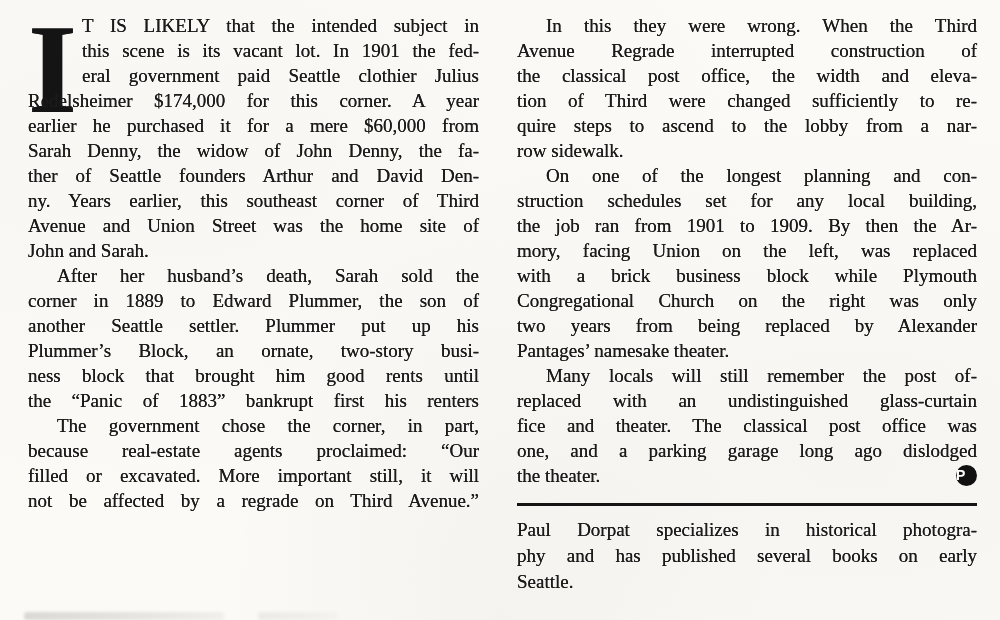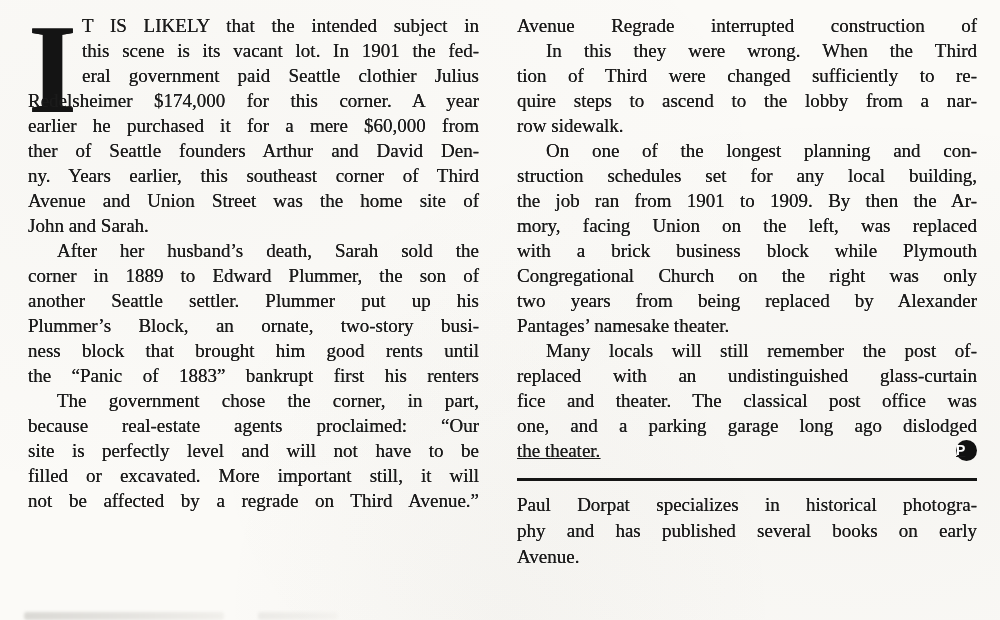--- a/index.html
+++ b/index.html
@@ -22,21 +22,21 @@
     text-shadow:0 0 0.3px currentColor;
   }
   .ln.last{text-align-last:left;}
   .indent{text-indent:29px;}
   .dropcap{
     float:left;width:50px;height:75px;
     font-size:126px;line-height:1;font-weight:bold;
     margin:-6px 4px 0 0;color:#141414;
     text-shadow:0 0 0.4px currentColor;
   }
-  .final-line{display:flex;justify-content:space-between;align-items:center;text-decoration:underline;}
+  .final-line{display:flex;justify-content:space-between;align-items:center;}
   .endmark{
     flex:0 0 auto;width:21px;height:21px;border-radius:50%;
     background:#111111;color:#ffffff;
     font-family:"Liberation Sans", sans-serif;
     font-weight:bold;font-size:14px;line-height:21px;text-align:center;
     text-shadow:none;
   }
   .bio-rule{border:none;border-top:3.5px solid #151515;margin:15px 0 11px 0;}
   .bio .ln{line-height:26px;}
   .smudge{
@@ -51,46 +51,47 @@
 <body>
 
 <div class="col" id="left-col">
   <div class="para">
     <span class="dropcap">I</span>
     <div class="ln">T IS LIKELY that the intended subject in</div>
     <div class="ln">this scene is its vacant lot. In 1901 the fed-</div>
     <div class="ln">eral government paid Seattle clothier Julius</div>
     <div class="ln">Redelsheimer $174,000 for this corner. A year</div>
     <div class="ln">earlier he purchased it for a mere $60,000 from</div>
+    <div class="ln">Sarah Denny, the widow of John Denny, the fa-</div>
     <div class="ln">ther of Seattle founders Arthur and David Den-</div>
     <div class="ln">ny. Years earlier, this southeast corner of Third</div>
     <div class="ln">Avenue and Union Street was the home site of</div>
     <div class="ln last">John and Sarah.</div>
   </div>
   <div class="para">
     <div class="ln indent">After her husband’s death, Sarah sold the</div>
     <div class="ln">corner in 1889 to Edward Plummer, the son of</div>
     <div class="ln">another Seattle settler. Plummer put up his</div>
     <div class="ln">Plummer’s Block, an ornate, two-story busi-</div>
     <div class="ln">ness block that brought him good rents until</div>
     <div class="ln">the “Panic of 1883” bankrupt first his renters</div>
   </div>
   <div class="para">
     <div class="ln indent">The government chose the corner, in part,</div>
     <div class="ln">because real-estate agents proclaimed: “Our</div>
-    <div class="ln">site is perfectly level and will not have to be</div>
     <div class="ln">filled or excavated. More important still, it will</div>
     <div class="ln">not be affected by a regrade on Third Avenue.”</div>
   </div>
 </div>
 
 <div class="col" id="right-col">
   <div class="para">
+    <div class="ln indent">In this they were wrong. When the Third</div>
     <div class="ln">Avenue Regrade interrupted construction of</div>
-    <div class="ln indent">In this they were wrong. When the Third</div>
+    <div class="ln">the classical post office, the width and eleva-</div>
     <div class="ln">tion of Third were changed sufficiently to re-</div>
     <div class="ln">quire steps to ascend to the lobby from a nar-</div>
     <div class="ln last">row sidewalk.</div>
   </div>
   <div class="para">
     <div class="ln indent">On one of the longest planning and con-</div>
     <div class="ln">struction schedules set for any local building,</div>
     <div class="ln">the job ran from 1901 to 1909. By then the Ar-</div>
     <div class="ln">mory, facing Union on the left, was replaced</div>
     <div class="ln">with a brick business block while Plymouth</div>
@@ -105,18 +106,18 @@
     <div class="ln">one, and a parking garage long ago dislodged</div>
     <div class="ln last final-line">
       <span>the theater.</span>
       <span class="endmark">P</span>
     </div>
   </div>
   <hr class="bio-rule">
   <div class="bio">
     <div class="ln">Paul Dorpat specializes in historical photogra-</div>
     <div class="ln">phy and has published several books on early</div>
-    <div class="ln last">Avenue.</div>
+    <div class="ln last">Seattle.</div>
   </div>
 </div>
 
 <div class="smudge" id="smudge-1"></div>
 <div class="smudge" id="smudge-2"></div>
 
 </body></html>

